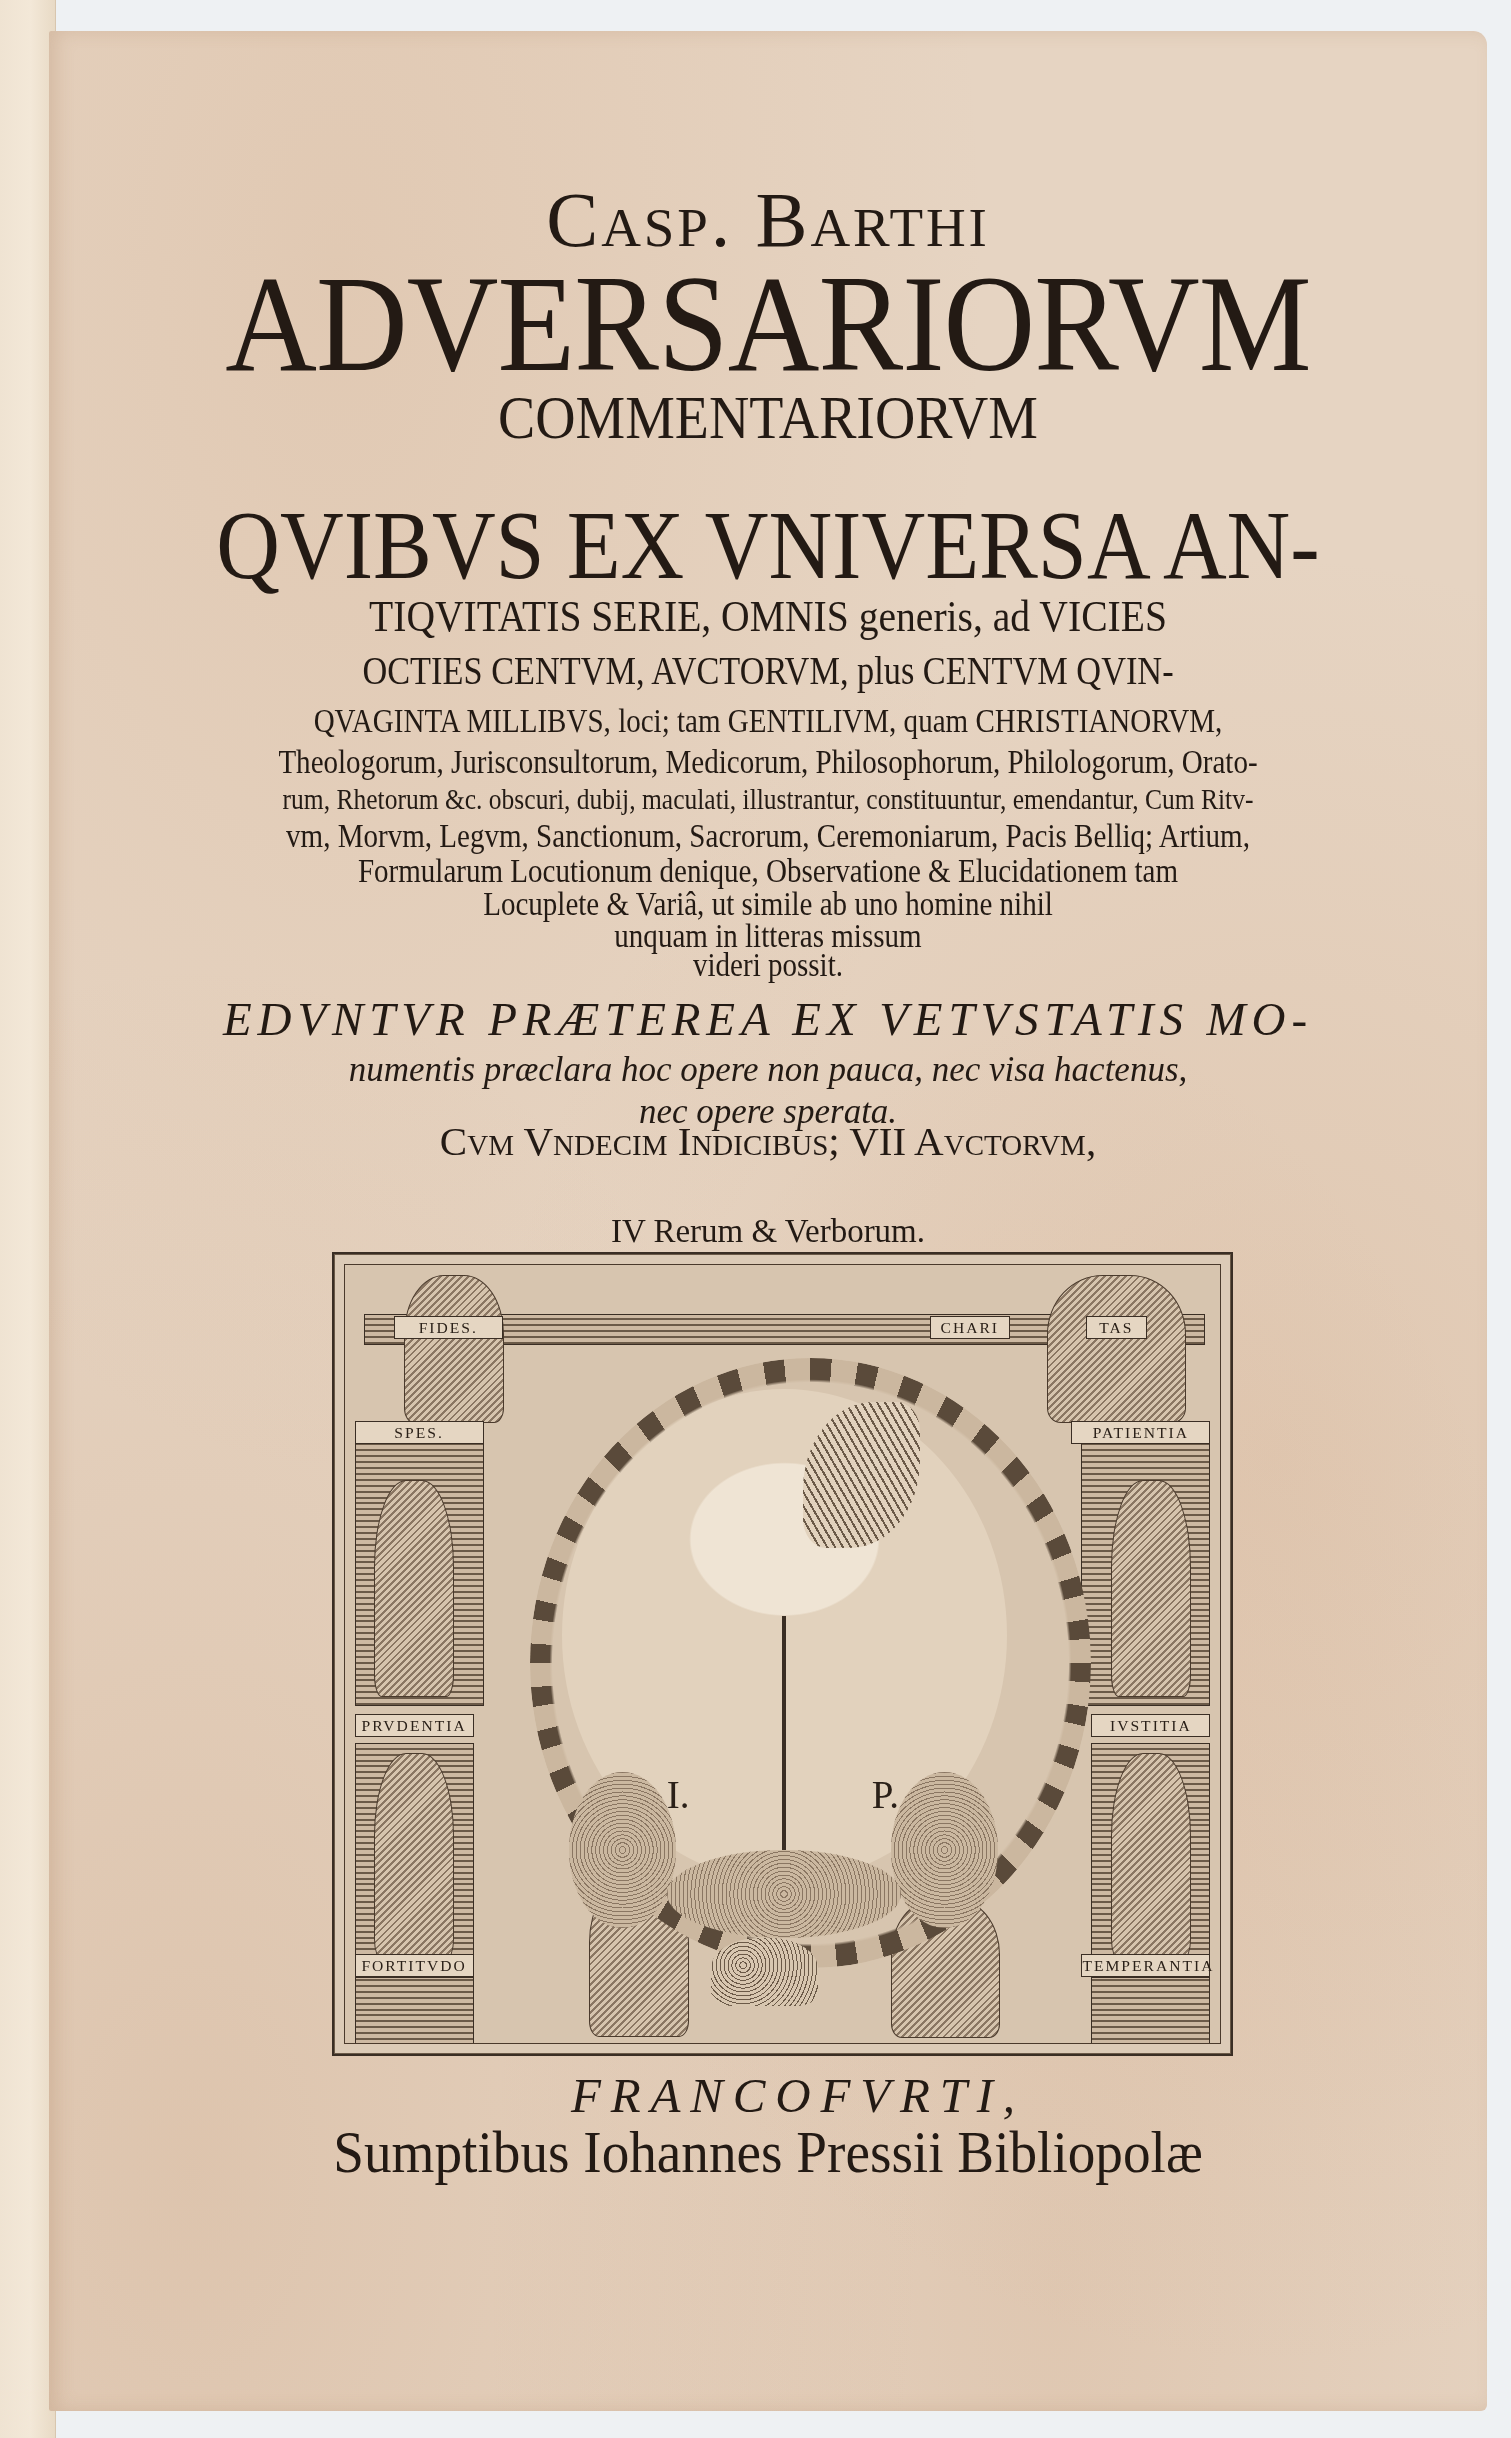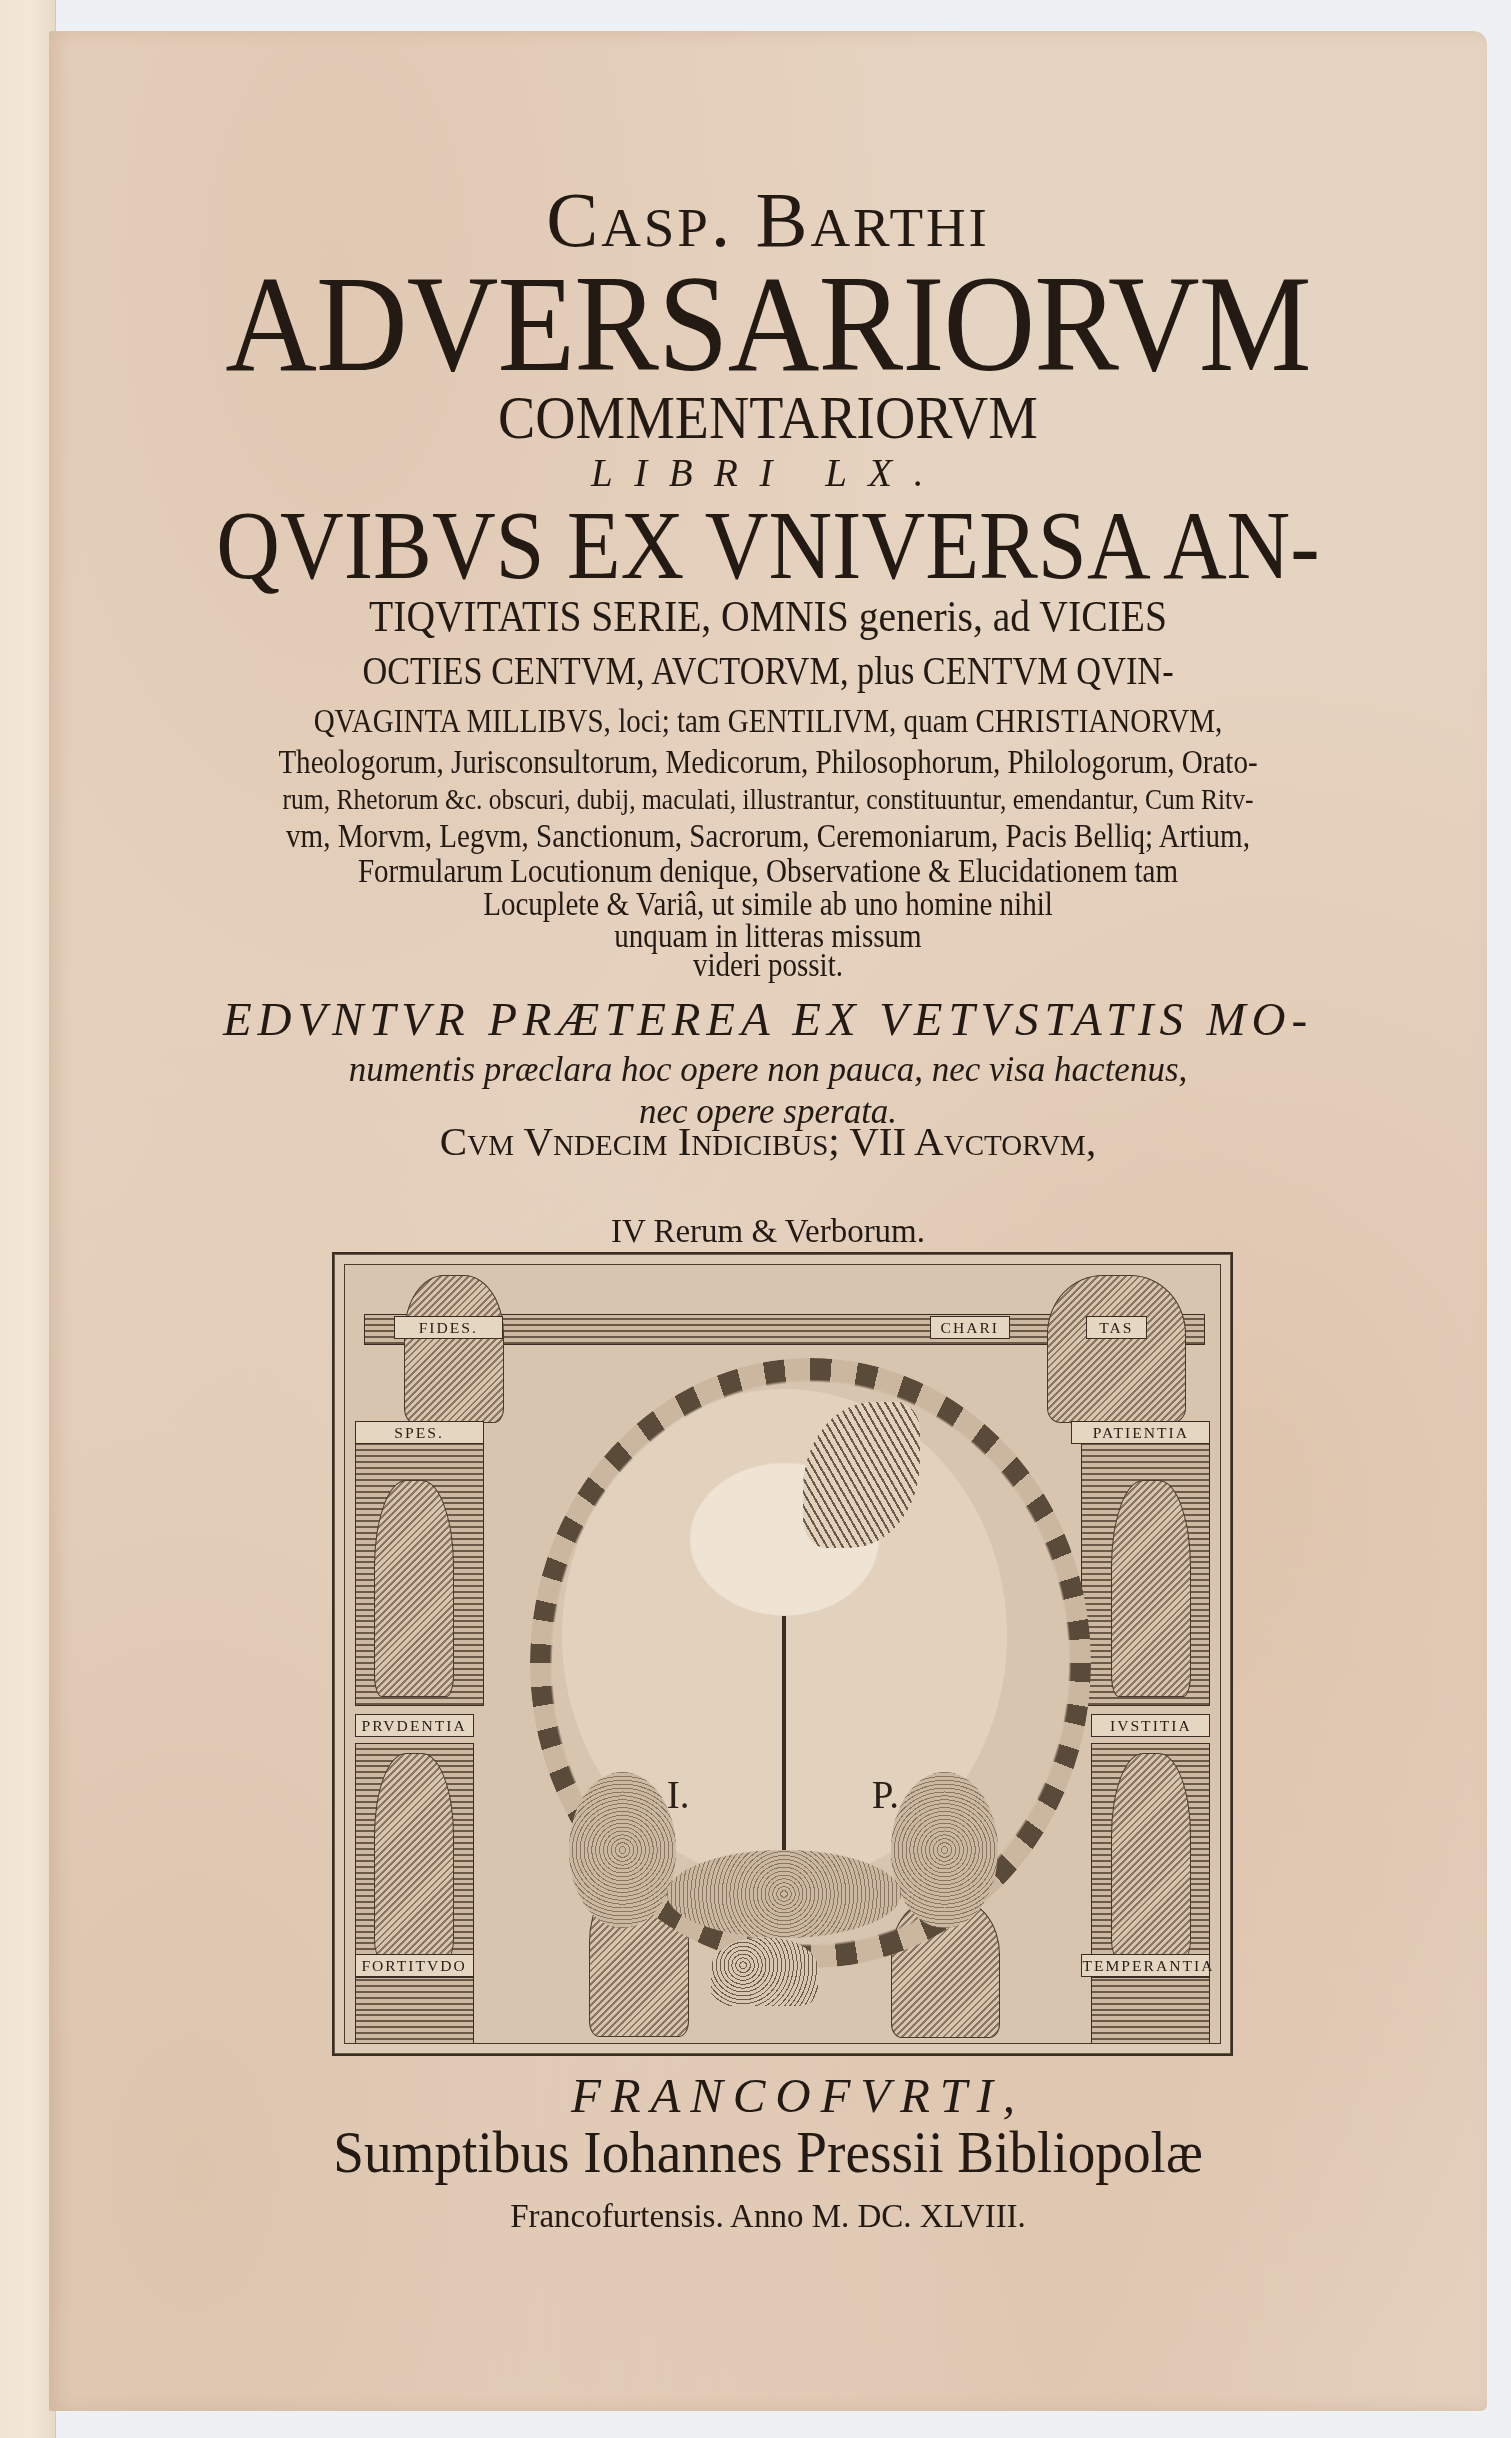--- a/index.html
+++ b/index.html
@@ -78,21 +78,20 @@
 </style>
 </head>
 <body>
 
 <div class="left-leaf"></div>
 
 <div class="page">
   <div class="tp t-author">Casp. Barthi</div>
   <div class="tp t-main">ADVERSARIORVM</div>
   <div class="tp t-sub">COMMENTARIORVM</div>
-  <div class="tp t-libri">LIBRI LX.</div>
   <div class="tp t-quibus">QVIBVS EX VNIVERSA AN-</div>
 
   <div class="tp body-line big-cap" style="top:566px;">TIQVITATIS SERIE, OMNIS generis, ad VICIES</div>
   <div class="tp body-line" style="top:620px;font-size:39px;">OCTIES CENTVM, AVCTORVM, plus CENTVM QVIN-</div>
   <div class="tp body-line" style="top:671px;">QVAGINTA MILLIBVS, loci; tam GENTILIVM, quam CHRISTIANORVM,</div>
   <div class="tp body-line" style="top:712px;">Theologorum, Jurisconsultorum, Medicorum, Philosophorum, Philologorum, Orato-</div>
   <div class="tp body-line" style="top:749px;font-size:29px;">rum, Rhetorum &amp;c. obscuri, dubij, maculati, illustrantur, constituuntur, emendantur, Cum Ritv-</div>
   <div class="tp body-line" style="top:786px;">vm, Morvm, Legvm, Sanctionum, Sacrorum, Ceremoniarum, Pacis Belliq; Artium,</div>
   <div class="tp body-line" style="top:821px;">Formularum Locutionum denique, Observatione &amp; Elucidationem tam</div>
   <div class="tp body-line" style="top:854px;">Locuplete &amp; Variâ, ut simile ab uno homine nihil</div>
@@ -146,15 +145,14 @@
       <div class="cloud" style="left:546px;top:507px;width:107px;height:156px;"></div>
       <div class="cloud" style="left:322px;top:585px;width:234px;height:88px;"></div>
       <div class="lion"></div>
       <div class="initials" style="left:322px;top:507px;">I.</div>
       <div class="initials" style="left:527px;top:507px;">P.</div>
     </div>
   </div>
 
   <div class="tp t-franco">FRANCOFVRTI,</div>
   <div class="tp t-sumpt">Sumptibus Iohannes Pressii Bibliopolæ</div>
-  <div class="tp t-franc2">Francofurtensis. Anno M. DC. XLVIII.</div>
 </div>
 
 
 </body></html>

